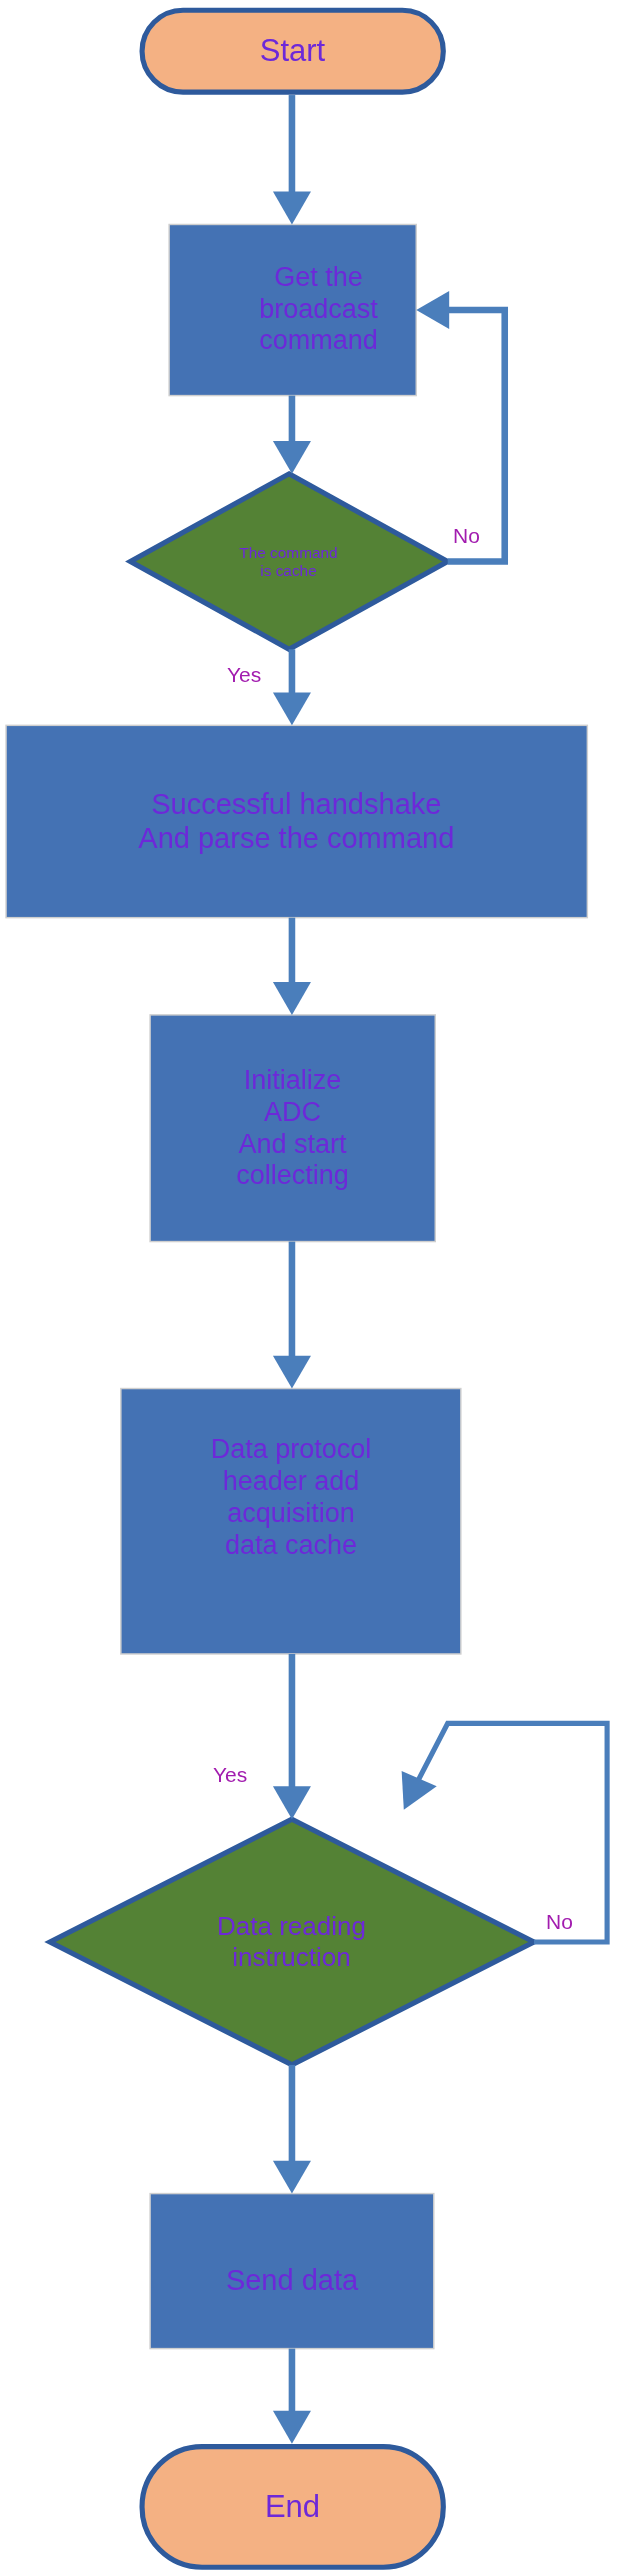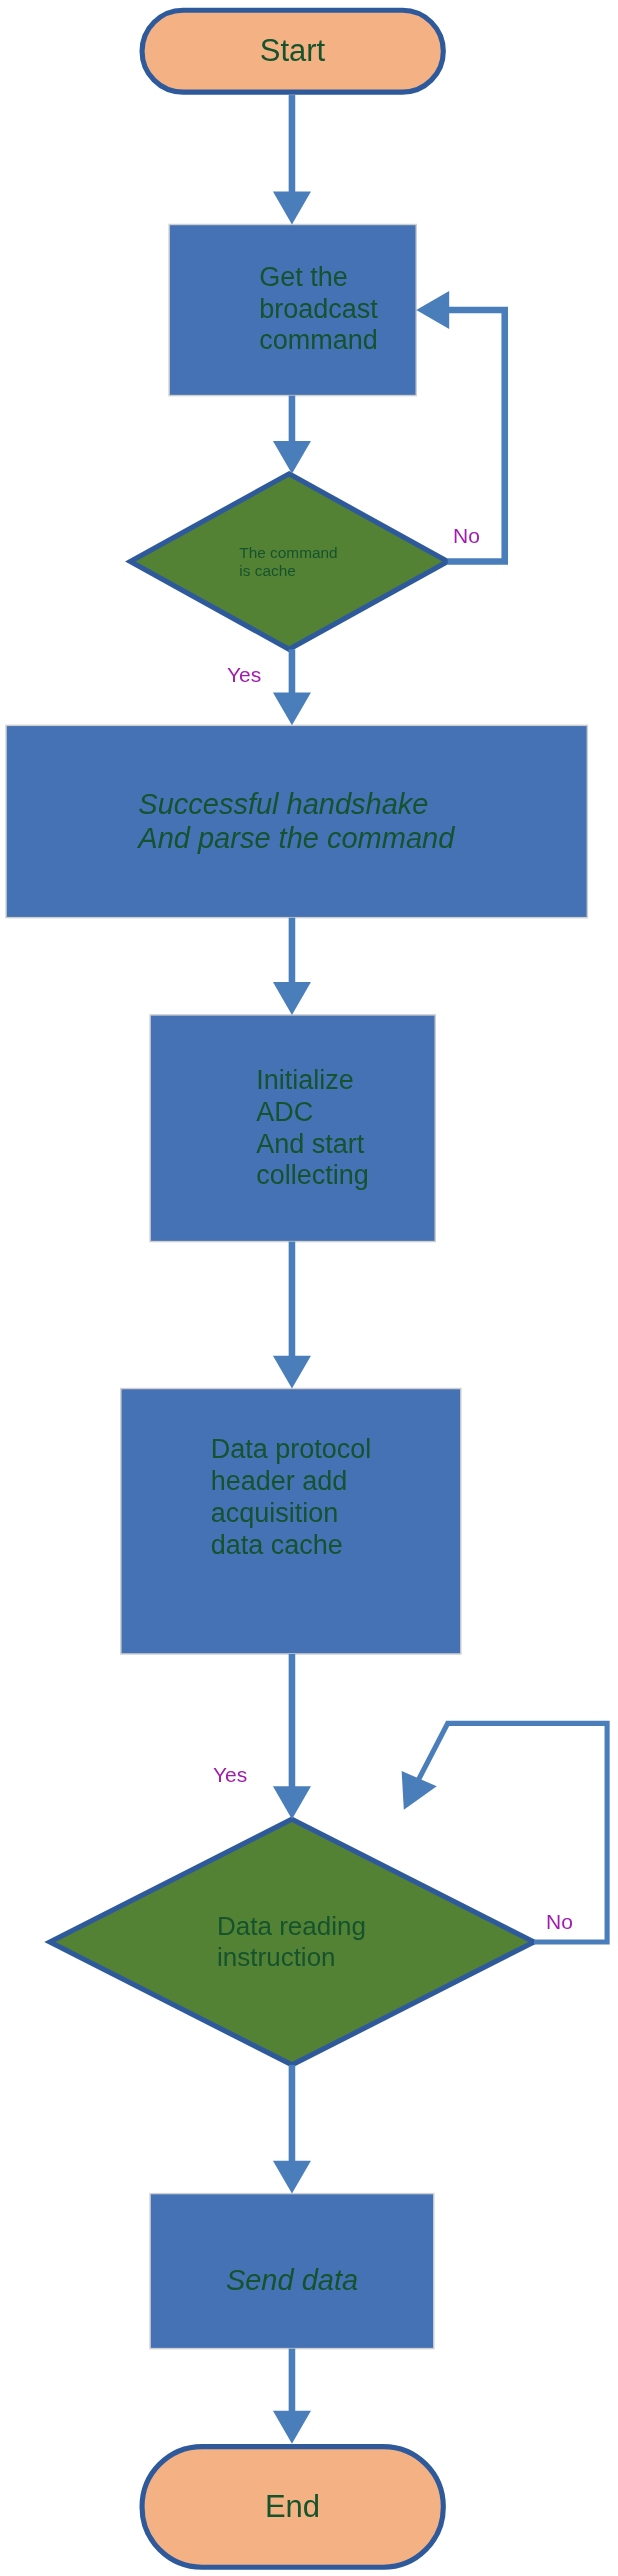--- a/index.html
+++ b/index.html
@@ -22,37 +22,37 @@
     top: 0;
     left: 0;
     width: 619px;
     height: 2576px;
   }
   .node-label {
     position: absolute;
     display: flex;
     align-items: center;
     justify-content: center;
-    text-align: left;
-    color: #14532d;
+    text-align: center;
+    color: #6d28d9;
     line-height: 1.18;
     white-space: pre-line;
     pointer-events: none;
   }
   .edge-label {
     position: absolute;
     color: #a21caf;
     font-size: 21px;
     line-height: 1;
     white-space: nowrap;
   }
   
   .lbl-terminator { font-size: 31px; }
   
-  .lbl-process-lg { font-size: 29px; font-style: italic; }
+  .lbl-process-lg { font-size: 29px; }
   .lbl-process-md { font-size: 27px; }
   
   .lbl-decision-sm { font-size: 15.4px; }
   .lbl-decision-md { font-size: 26px; }
 </style>
 </head>
 <body>
 
 <div id="flowchart-root">
 
@@ -133,21 +133,21 @@
   <div class="node-label lbl-process-md" style="left:169px; top:224px; width:247px; height:171px;margin-left:26px;">Get the
 broadcast
 command</div>
 
   <div class="node-label lbl-decision-sm" style="left:186px; top:472px; width:205px; height:180px;">The command
 is cache</div>
 
   <div class="node-label lbl-process-lg" style="left:5.8px; top:725px; width:581px; height:192px;">Successful handshake
 And parse the command</div>
 
-  <div class="node-label lbl-process-md" style="left:150px; top:1015px; width:285px; height:227px;margin-left:20px;">Initialize
+  <div class="node-label lbl-process-md" style="left:150px; top:1015px; width:285px; height:227px;">Initialize
 ADC
 And start
 collecting</div>
 
   <div class="node-label lbl-process-md" style="left:121px; top:1389px; width:340px; height:218px;">Data protocol
 header add
 acquisition
 data cache</div>
 
   <div class="node-label lbl-decision-md" style="left:94px; top:1819px; width:395px; height:246px;">Data reading

